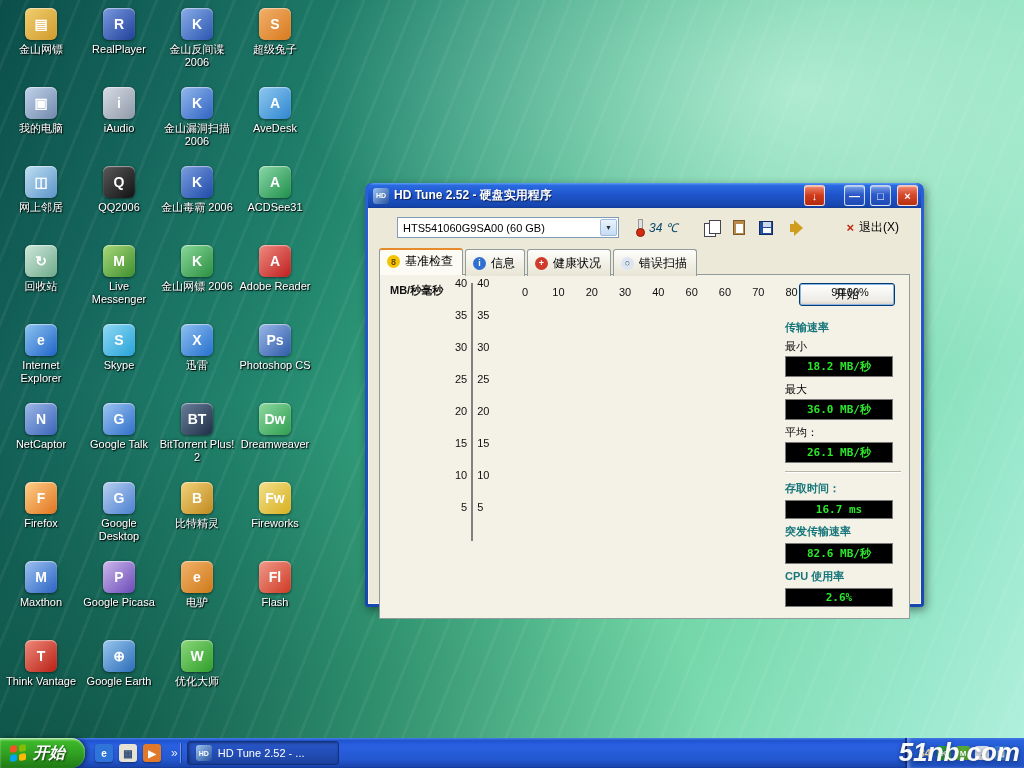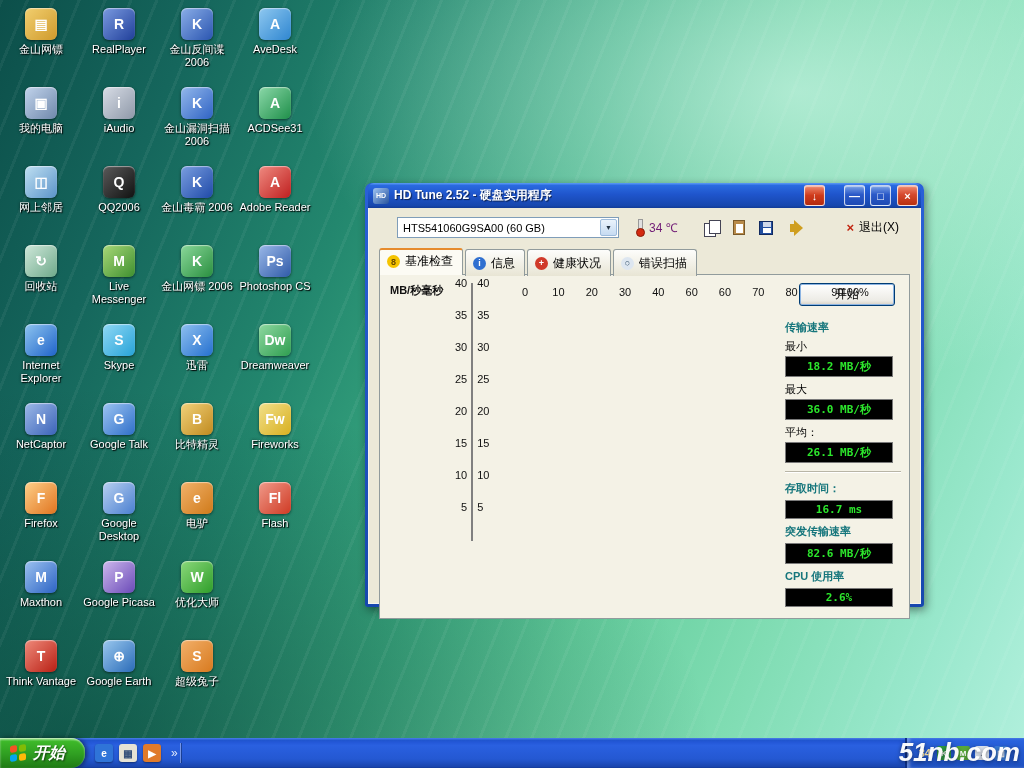--- a/index.html
+++ b/index.html
@@ -58,21 +58,21 @@
 
   .row1 { display:flex; align-items:center; padding:8px 10px 6px 28px; }
   .combo { display:flex; align-items:center; width:222px; height:21px; background:#fff; border:1px solid #7f9db9; font-size:11px; padding-left:5px; }
   .combo-text { white-space:nowrap; overflow:hidden; }
   .combo-arrow { margin-left:auto; width:17px; height:17px; margin-right:1px;
     background:linear-gradient(180deg,#eaf3fc,#c6dbf2); border:1px solid #9ebcdc; border-radius:2px;
     display:flex; align-items:center; justify-content:center; font-size:7px; color:#234; }
   .thermo { width:9px; height:18px; margin-left:16px; position:relative; }
   .thermo::before { content:""; position:absolute; left:3px; top:0; width:3px; height:13px; background:#e0e0e0; border:1px solid #999; }
   .thermo::after { content:""; position:absolute; left:1px; bottom:0; width:7px; height:7px; border-radius:50%; background:#d42a10; border:1px solid #8a1a08; }
-  .temp { font-size:12px; margin-left:5px; color:#701a75; }
+  .temp { font-size:12px; margin-left:5px; color:#0c4a6e;font-style:italic; }
   .tools { display:flex; gap:3px; margin-left:22px; }
   .tbtn { width:24px; height:22px; display:flex; align-items:center; justify-content:center; border:1px solid transparent; border-radius:2px; }
   .pages { position:relative; width:16px; height:16px; }
   .pages::before,.pages::after { content:""; position:absolute; width:10px; height:12px; background:#fff; border:1px solid #445; }
   .pages::before { left:0; top:3px; } .pages::after { left:5px; top:0; }
   .clip { width:12px; height:15px; background:#b98b4a; border:1px solid #7a5a2a; position:relative; }
   .clip::after { content:""; position:absolute; left:2px; top:3px; width:7px; height:9px; background:#fff; }
   .floppy { width:14px; height:14px; background:#234fa0; border:1px solid #122a60; position:relative; }
   .floppy::after { content:""; position:absolute; left:3px; top:0; width:8px; height:5px; background:#cfd8ea; }
   .floppy::before { content:""; position:absolute; left:3px; bottom:1px; width:8px; height:5px; background:#fff; }
@@ -280,20 +280,24 @@
     <div class="dicon">
       <span class="tile" style="background: linear-gradient(135deg, rgb(138, 216, 154), rgb(42, 143, 63));">K</span>
       <span class="dlabel">金山网镖 2006</span>
     </div>
 
     <div class="dicon">
       <span class="tile" style="background: linear-gradient(135deg, rgb(142, 192, 240), rgb(37, 112, 207));">X</span>
       <span class="dlabel">迅雷</span>
     </div>
 
+    <div class="dicon">
+      <span class="tile" style="background: linear-gradient(135deg, rgb(106, 126, 154), rgb(31, 46, 69));">BT</span>
+      <span class="dlabel">BitTorrent Plus! 2</span>
+    </div>
 
     <div class="dicon">
       <span class="tile" style="background: linear-gradient(135deg, rgb(242, 210, 122), rgb(192, 138, 31));">B</span>
       <span class="dlabel">比特精灵</span>
     </div>
 
     <div class="dicon">
       <span class="tile" style="background: linear-gradient(135deg, rgb(242, 178, 106), rgb(207, 122, 26));">e</span>
       <span class="dlabel">电驴</span>
     </div>
@@ -1157,20 +1161,24 @@
   <div class="quick">
 
       <span class="qicon" style="background: rgb(47, 116, 216);">e</span>
 
       <span class="qicon" style="background: rgb(230, 226, 212); color: rgb(53, 80, 122);">▦</span>
 
       <span class="qicon" style="background: rgb(224, 122, 42);">▶</span>
     </div>
   <span class="chev">»</span>
   <span class="qsep"></span>
+  <div class="taskbtn">
+    <span class="wicon">HD</span>
+    <span>HD Tune 2.52 - ...</span>
+  </div>
   <div class="tray">
     <span class="tray-temp">34</span>
     <span class="tray-icons" style="display:flex;gap:5px;">
 
         <span class="ticon" style="background: rgb(47, 158, 69);">K</span>
 
         <span class="ticon" style="background: rgb(88, 168, 57);">M</span>
 
         <span class="ticon" style="background: rgb(223, 230, 242); color: rgb(51, 65, 90);">♪</span>
 

